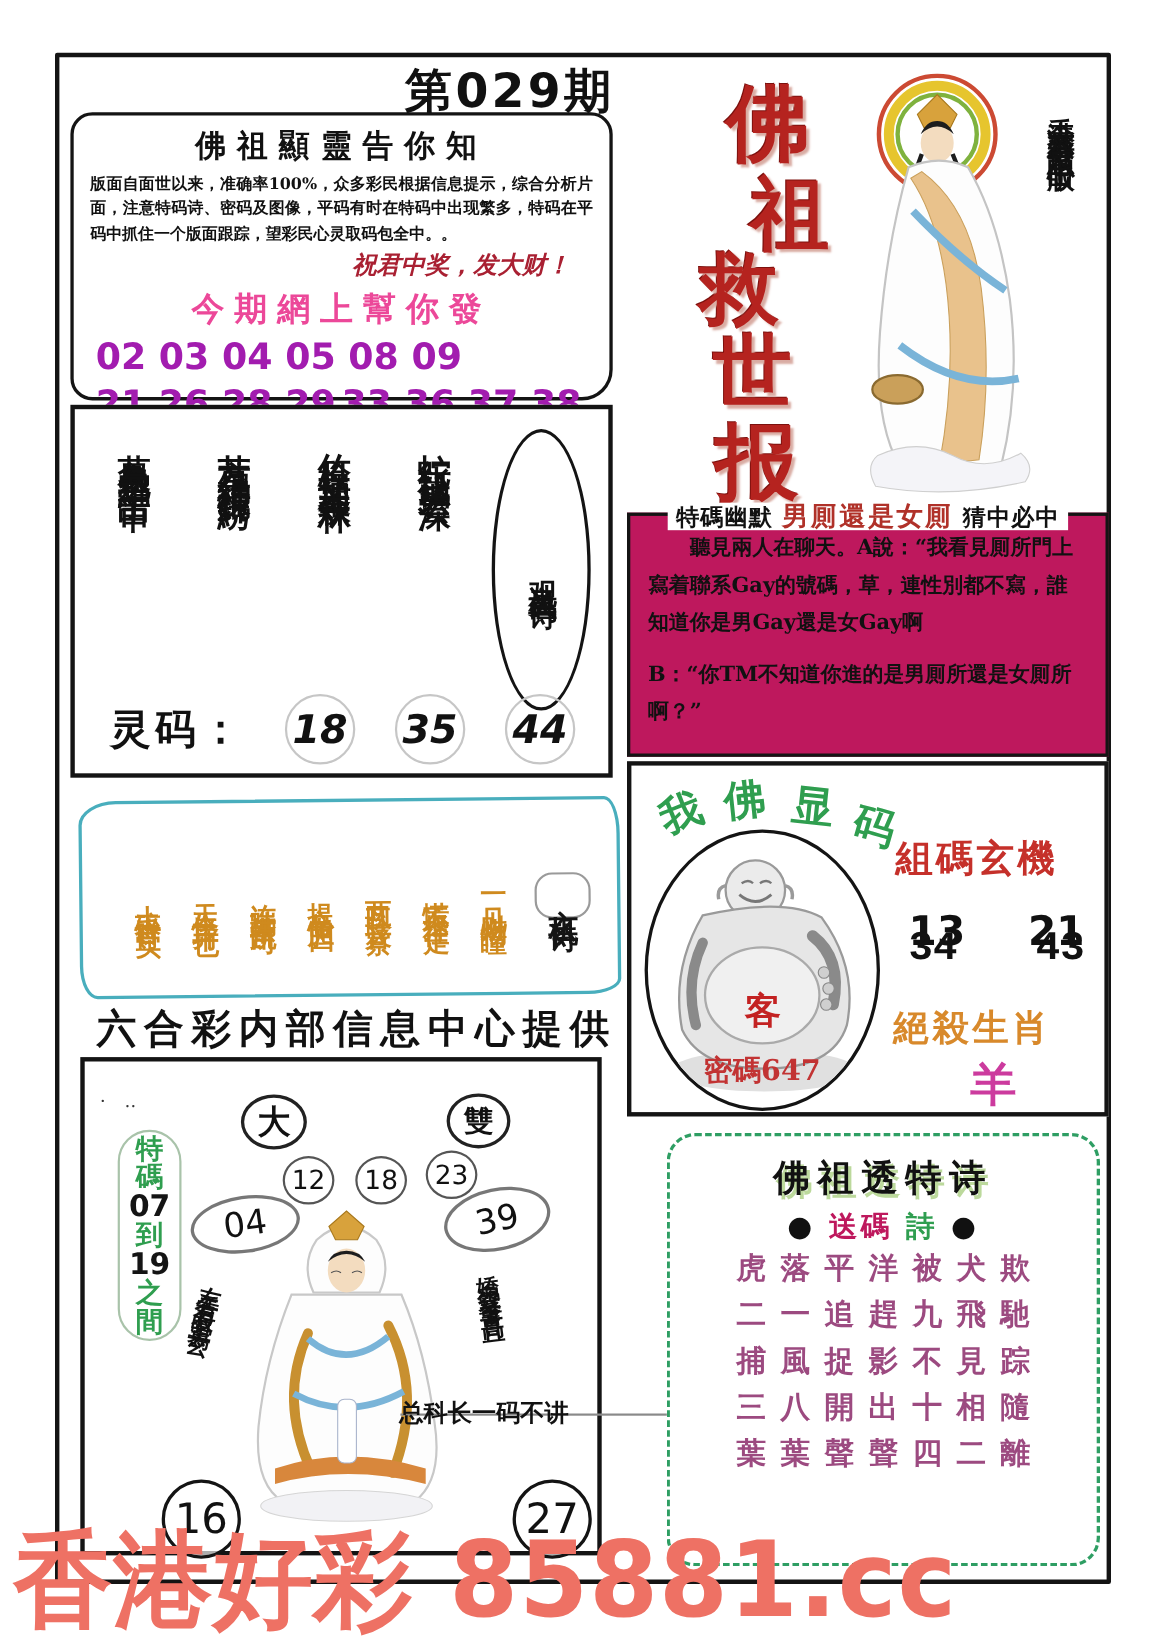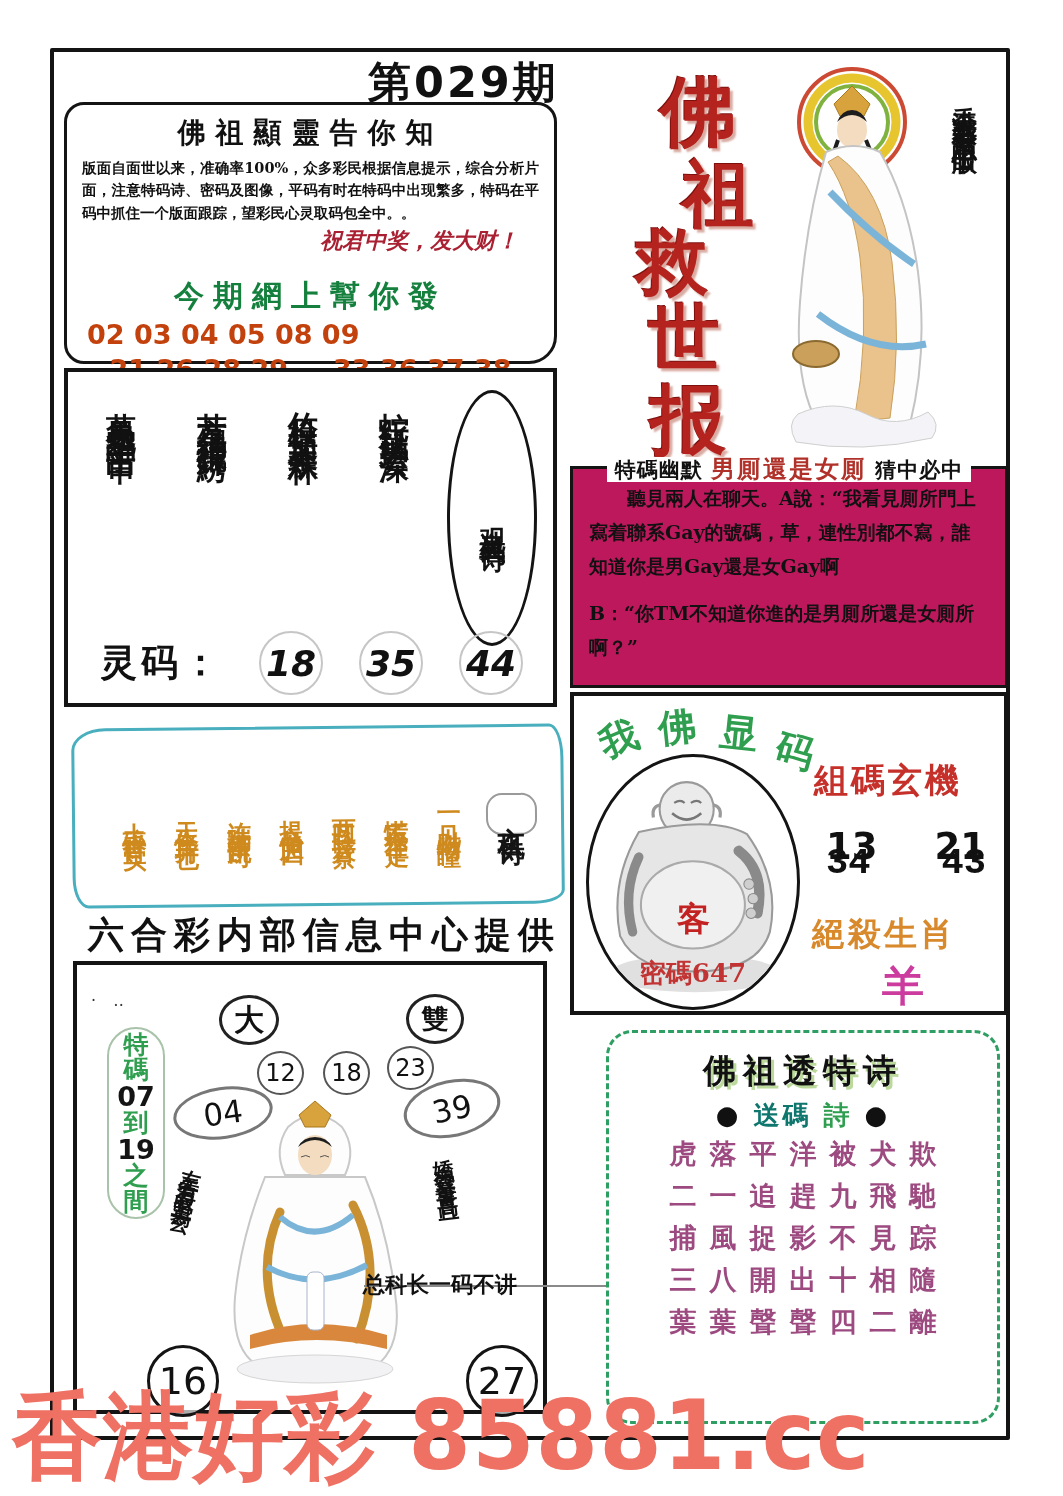--- a/index.html
+++ b/index.html
@@ -18,23 +18,23 @@
   .issue-title { left:368px; top:54px; font-size:43px; font-weight:bold; letter-spacing:3px; font-family:"DejaVu Sans",sans-serif;text-align:right; }
 
   .announce-box {
     left:64px; top:102px; width:493px; height:262px;
     border:3px solid #141414; border-radius:20px 20px 28px 20px; background:#fff;
   }
   .announce-title { text-align:center; font-size:28px; font-weight:bold; letter-spacing:10px; margin-top:9px; }
   .announce-body { margin:5px 15px 0 15px; font-size:14.5px; font-weight:bold; line-height:1.55; text-align:justify; }
   .announce-wish { text-align:right; padding-right:34px; margin-top:2px; color:#a92032; font-weight:bold; font-size:22px; }
   .announce-wish span { display:inline-block; transform:skewX(-14deg); }
-  .announce-promo { text-align:center; color:#15803d; font-size:30px; font-weight:bold; letter-spacing:9px; margin-top:20px; }
-  .num-row { display:flex; justify-content:space-between; padding:0 20px; color:#c2410c;
-             font-family:"DejaVu Sans",sans-serif; font-weight:bold; font-size:27px; line-height:1.22; margin-top:2px;text-align:center; }
+  .announce-promo { text-align:center; color:#ec4899; font-size:30px; font-weight:bold; letter-spacing:9px; margin-top:5px; }
+  .num-row { display:flex; justify-content:space-between; padding:0 20px; color:#a21caf;
+             font-family:"DejaVu Sans",sans-serif; font-weight:bold; font-size:33px; line-height:1.22; margin-top:2px; }
 
   
   .lingma-box { left:64px; top:368px; width:493px; height:339px; border:4px solid #141414; background:#fff; }
   .grid-cols { position:absolute; left:34px; top:16px; display:flex; gap:52px; }
   .vcol { writing-mode:vertical-rl; text-orientation:upright; font-size:30px; font-weight:bold; letter-spacing:7px; line-height:1.3; }
   .lingma-oval {
     position:absolute; right:16px; top:18px; width:90px; height:256px;
     border:3px solid #141414; border-radius:50%; display:flex; align-items:center; justify-content:center;
   }
   .lingma-oval .vcol { font-size:26px; letter-spacing:5px; font-weight:bold; }
@@ -112,21 +112,21 @@
   .group-row { position:absolute; left:252px; width:160px; display:flex; justify-content:space-between;
                font-family:"DejaVu Sans",sans-serif; font-size:37px; font-weight:bold; }
   .kill-title { position:absolute; left:238px; top:216px; color:#d8892b; font-size:33px; font-weight:bold; letter-spacing:3px; }
   .kill-zodiac { position:absolute; left:308px; top:262px; color:#cc3b9e; font-size:42px; font-weight:bold; }
 
   .toute-box { left:606px; top:1030px; width:394px; height:394px;
                border:3px dashed #2e9e63; border-radius:26px; background:#fff; }
   .toute-title { text-align:center; margin-top:16px; font-size:33px; font-weight:bold; letter-spacing:7px;
                  text-shadow:3px 3px 0 #bcd99c; }
   .toute-sub { text-align:center; font-size:26px; font-weight:bold; margin-top:4px; letter-spacing:3px; }
-  .toute-sub .r { color:#0f766e; } .toute-sub .g2 { color:#2f9e50; }
+  .toute-sub .r { color:#be185d; } .toute-sub .g2 { color:#2f9e50; }
   .toute-poem { margin-top:0; text-align:center; color:#9c4a80; font-weight:bold;
                 font-size:27px; letter-spacing:13px; line-height:1.56; text-indent:13px; }
 
   .bottom-banner { left:12px; top:1376px; z-index:6; color:#ee7164; font-weight:bold;
                    font-family:"DejaVu Sans",sans-serif; font-size:90px; white-space:nowrap;
                    letter-spacing:1px; transform:scaleY(1.06); }
 </style>
 </head>
 <body>
 

